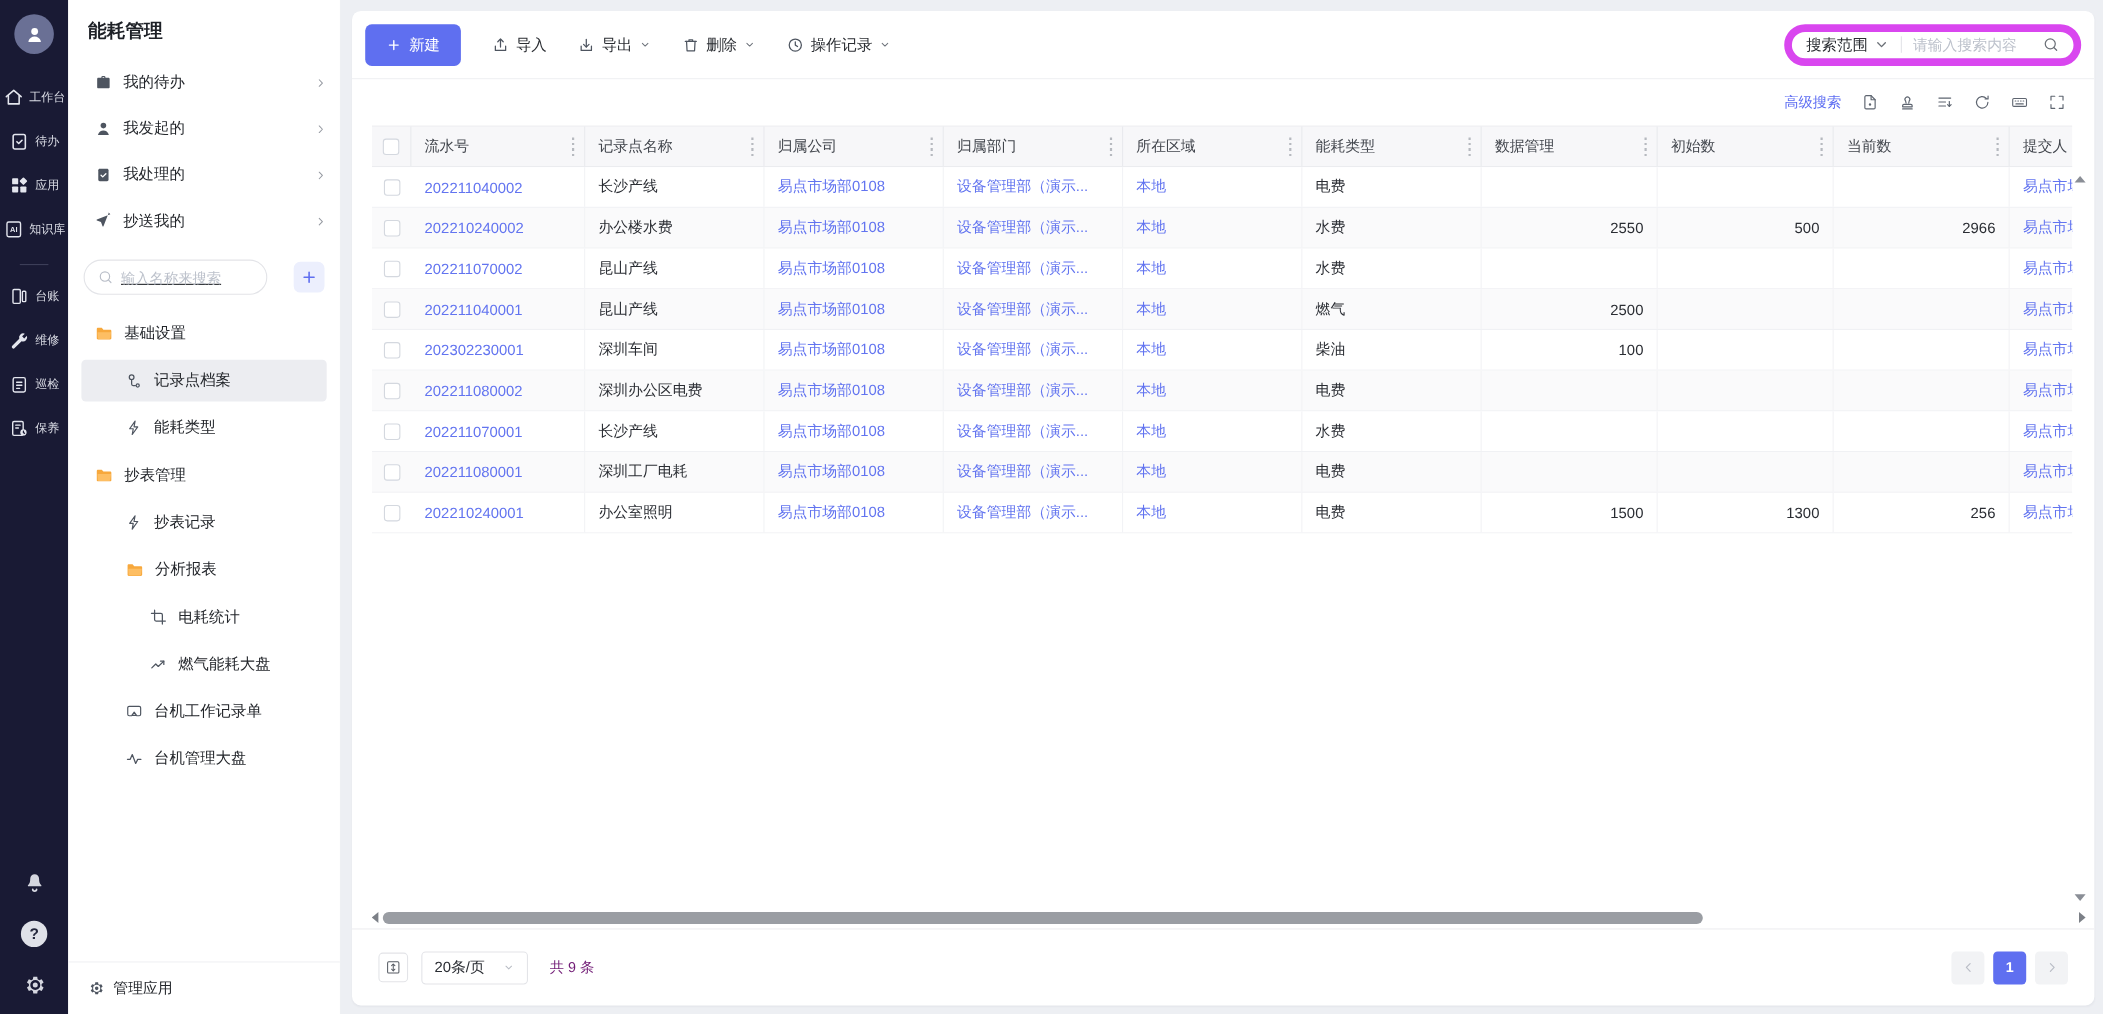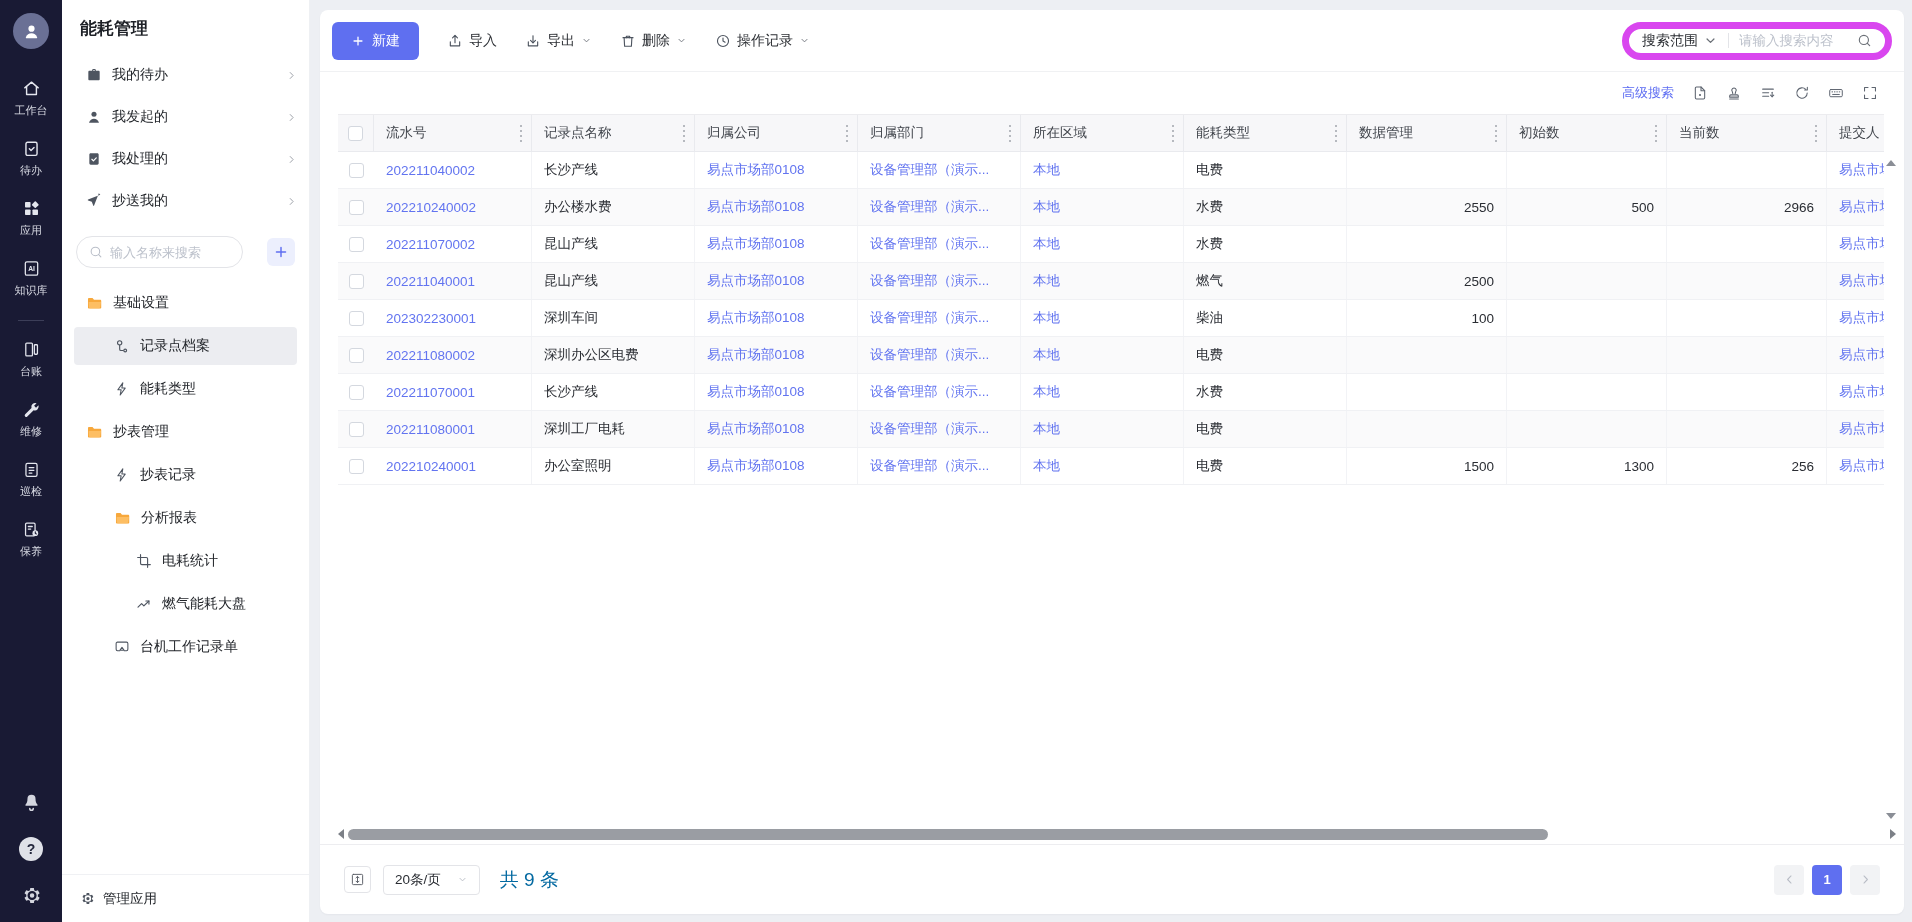--- a/index.html
+++ b/index.html
@@ -8,36 +8,36 @@
   [data-interactable="true"] { cursor:pointer; }
   .ic { display:inline-flex; align-items:center; justify-content:center; line-height:1; }
   .ic svg { display:block; }
 
   .app { display:flex; width:1912px; height:922px; }
 
   
   .rail { width:62px; background:#191a34; display:flex; flex-direction:column; align-items:center; padding:13px 0 16px; flex:none; }
   .avatar { width:36px; height:36px; border-radius:50%; background:#6a7095; color:#fff; display:flex; align-items:center; justify-content:center; font-size:19px; margin-bottom:30px; }
   .rail-nav { display:flex; flex-direction:column; align-items:center; }
-  .rail-item { display:flex; flex-direction:column; align-items:center; gap:5px; margin-bottom:21px; }
+  .rail-item { display:flex; flex-direction:row; align-items:center; gap:5px; margin-bottom:21px; }
   .rail-item .ic { font-size:19px; color:#e4e6ee; }
   .rail-label { font-size:11px; color:#d8dae3; }
   .rail-divider { width:26px; height:1px; background:#3c3e58; margin:1px 0 19px; }
   .rail-bottom { margin-top:auto; display:flex; flex-direction:column; align-items:center; gap:24px; }
   .rail-bottom .ic { font-size:21px; color:#d4d6df; }
   .help-circle { width:24px; height:24px; border-radius:50%; background:#dfe1e8; color:#23263c; font-weight:bold; font-size:14px; display:flex; align-items:center; justify-content:center; }
 
   
   .sidebar { width:248px; background:#fff; display:flex; flex-direction:column; flex:none; border-right:1px solid #eef0f3; }
   .side-title { font-size:17px; font-weight:bold; color:#1e2127; padding:17px 0 8px 18px; }
   .menu { padding-top:6px; }
   .menu-item { height:42px; display:flex; align-items:center; gap:10px; padding:0 12px 0 24px; font-size:14px; color:#23262b; }
   .menu-item .ic { font-size:16px; color:#4e5560; }
   .menu-item .chev { margin-left:auto; color:#9599a1; font-size:11px; }
-  .side-search { display:flex; align-items:center; gap:24px; padding:14px 14px 8px; }
+  .side-search { display:flex; align-items:center; gap:24px; padding:14px 14px 8px;text-decoration:underline; }
   .srch { flex:1; height:32px; border:1px solid #e3e4e8; border-radius:16px; display:flex; align-items:center; gap:7px; padding:0 12px; color:#b9bec8; }
   .srch .ic { font-size:14px; }
   .srch input { border:none; outline:none; flex:1; width:100%; font-size:13px; color:#333; background:transparent; }
   .srch input::placeholder { color:#bcc1cb; }
   .plus-btn { width:28px; height:28px; flex:none; border:none; border-radius:6px; background:#eceffd; color:#5f6ff0; font-size:16px; display:flex; align-items:center; justify-content:center; }
   .tree { flex:1; overflow:hidden; padding-top:8px; }
   .tree-row { height:38px; margin:0 12px 5px; border-radius:4px; display:flex; align-items:center; gap:10px; font-size:14px; color:#23262b; }
   .tree-row.lv1 { padding-left:12px; }
   .tree-row.lv2 { padding-left:40px; }
   .tree-row.lv3 { padding-left:62px; }
@@ -95,21 +95,21 @@
   .h-scroll { height:14px; flex:none; margin:0 8px 3px 18px; display:flex; align-items:center; gap:4px; }
   .tri-left { width:0; height:0; border-top:5px solid transparent; border-bottom:5px solid transparent; border-right:6px solid #7c8087; }
   .tri-right { width:0; height:0; border-top:5px solid transparent; border-bottom:5px solid transparent; border-left:6px solid #7c8087; }
   .hs-track { flex:1; height:11px; position:relative; }
   .hs-thumb { position:absolute; left:0; top:0; height:11px; width:78%; background:#9a9da3; border-radius:6px; }
 
   .pager { height:70px; flex:none; border-top:1px solid #ededf0; display:flex; align-items:center; padding:0 24px; gap:12px; }
   .icon-box { width:27px; height:27px; border:1px solid #e3e4e8; border-radius:4px; display:flex; align-items:center; justify-content:center; color:#565b63; font-size:15px; background:#fff; }
   .page-size { height:30px; border:1px solid #e3e4e8; border-radius:4px; display:flex; align-items:center; gap:16px; padding:0 11px; font-size:13.5px; color:#2a2d33; background:#fff; }
   .page-size .caret { font-size:11px; color:#b8bcc4; }
-  .total { font-size:19px; color:#0369a1; margin-left:8px; }
+  .total { font-size:13px; color:#701a75; margin-left:8px; }
   .pg-group { margin-left:auto; display:flex; gap:8px; }
   .pg-btn { width:30px; height:30px; border-radius:4px; background:#f2f3f5; color:#b9bdc6; display:flex; align-items:center; justify-content:center; font-size:13px; }
   .pg-cur { background:#5f6ff0; color:#fff; font-weight:bold; }
 </style>
 </head>
 <body>
 
 <div class="app" data-interactable="false">
 
   <aside class="rail" data-interactable="false">
@@ -364,20 +364,28 @@
           <span data-interactable="false">燃气能耗大盘</span>
         </div>
         <div class="tree-row lv2" data-interactable="true">
           <span class="ic tree-ic" data-interactable="false">
             <svg viewBox="0 0 24 24" width="1em" height="1em" fill="none" stroke="currentColor" stroke-width="1.6" stroke-linecap="round" stroke-linejoin="round">
               <path d="M8.5 17.5H5.2a2 2 0 01-2-2V6.7a2 2 0 012-2h13.6a2 2 0 012 2v8.8a2 2 0 01-2 2h-3.3"></path>
               <path d="M12 12.6l3.2 4.4H8.8L12 12.6z"></path>
             </svg>
           </span>
           <span data-interactable="false">台机工作记录单</span>
+        </div>
+        <div class="tree-row lv2" data-interactable="true">
+          <span class="ic tree-ic" data-interactable="false">
+            <svg viewBox="0 0 24 24" width="1em" height="1em" fill="none" stroke="currentColor" stroke-width="1.7" stroke-linecap="round" stroke-linejoin="round">
+              <path d="M2.8 12.5h3.8l2.8-6.6 4.6 12.2 2.8-5.6h4.4"></path>
+            </svg>
+          </span>
+          <span data-interactable="false">台机管理大盘</span>
         </div>
       </div>
     <div class="side-footer" data-interactable="true">
       <span class="ic" data-interactable="false">
           <svg viewBox="0 0 24 24" width="1em" height="1em">
             <path fill="currentColor" fill-rule="evenodd" d="M19.2 13a7.2 7.2 0 000-2l2.1-1.6-2-3.5-2.5 1a7.2 7.2 0 00-1.7-1l-.4-2.6h-4.1l-.4 2.6a7.2 7.2 0 00-1.7 1l-2.5-1-2 3.5L6.1 11a7.2 7.2 0 000 2L4 14.6l2 3.5 2.5-1a7.2 7.2 0 001.7 1l.4 2.6h4.1l.4-2.6a7.2 7.2 0 001.7-1l2.5 1 2-3.5-2.1-1.6zm-6.55-6.2a5.2 5.2 0 110 10.4 5.2 5.2 0 010-10.4zm0 2.6a2.6 2.6 0 100 5.2 2.6 2.6 0 000-5.2z"></path>
           </svg>
         </span>
       <span data-interactable="false">管理应用</span>
     </div>

